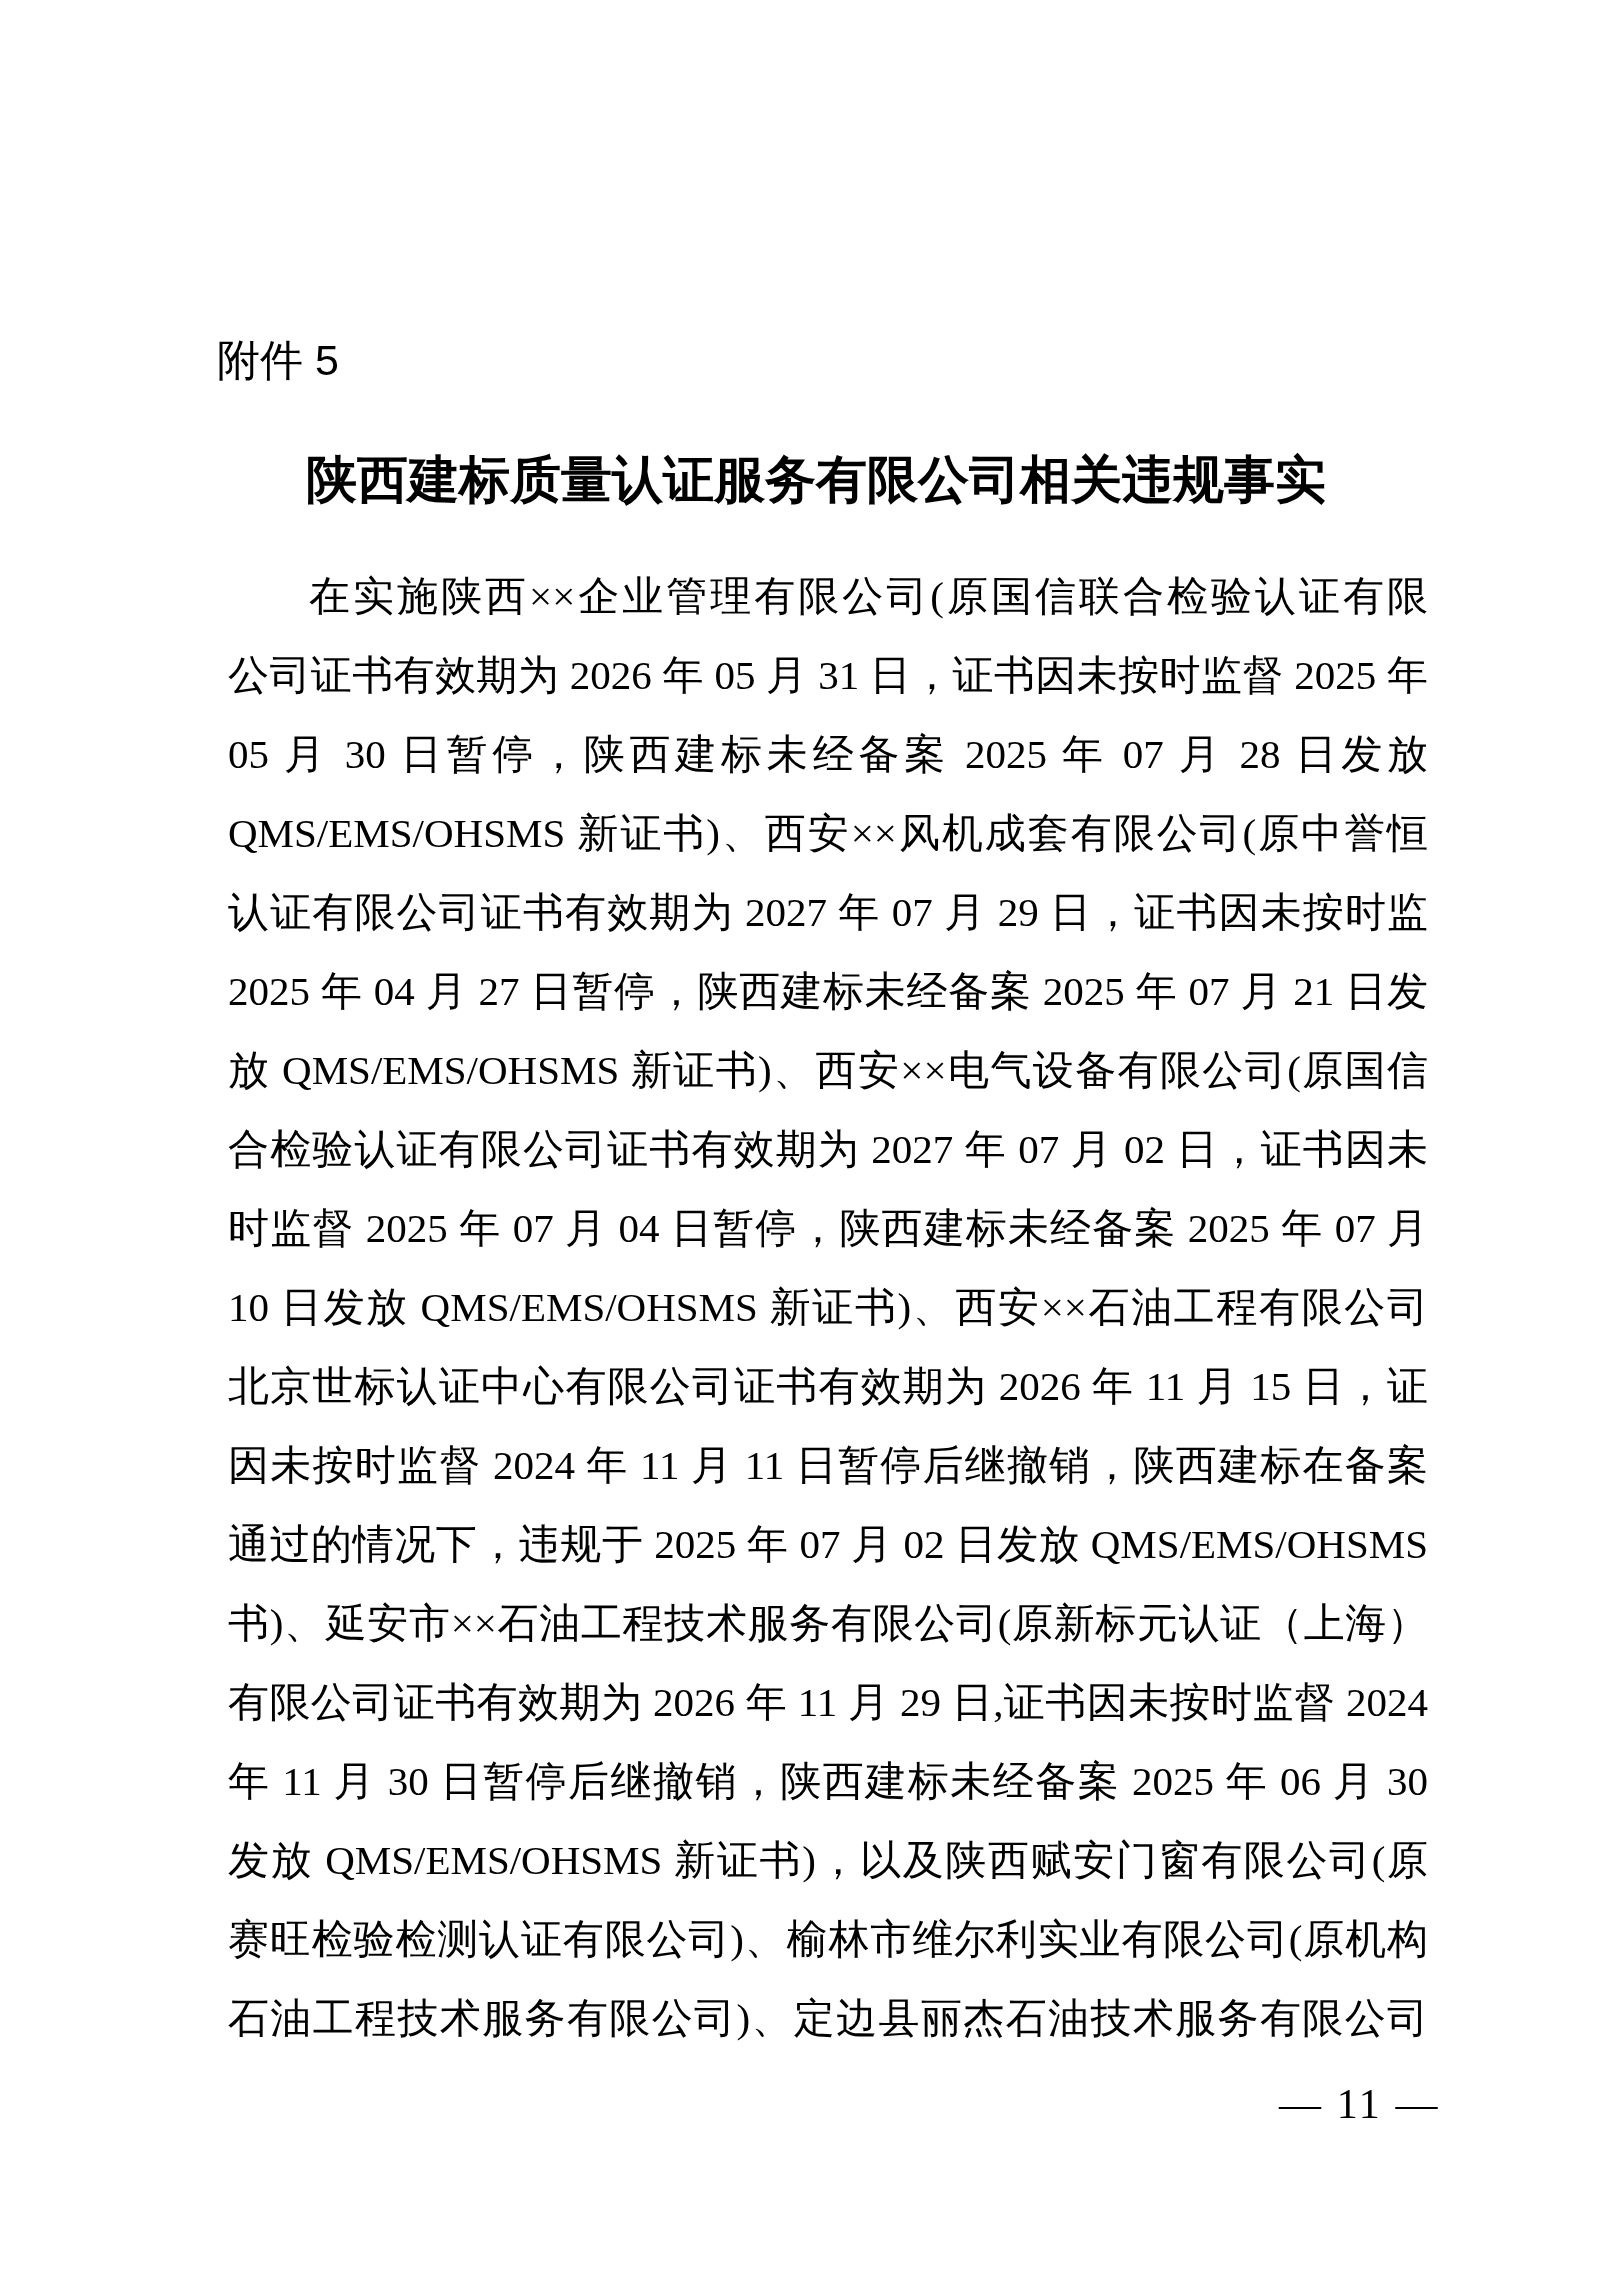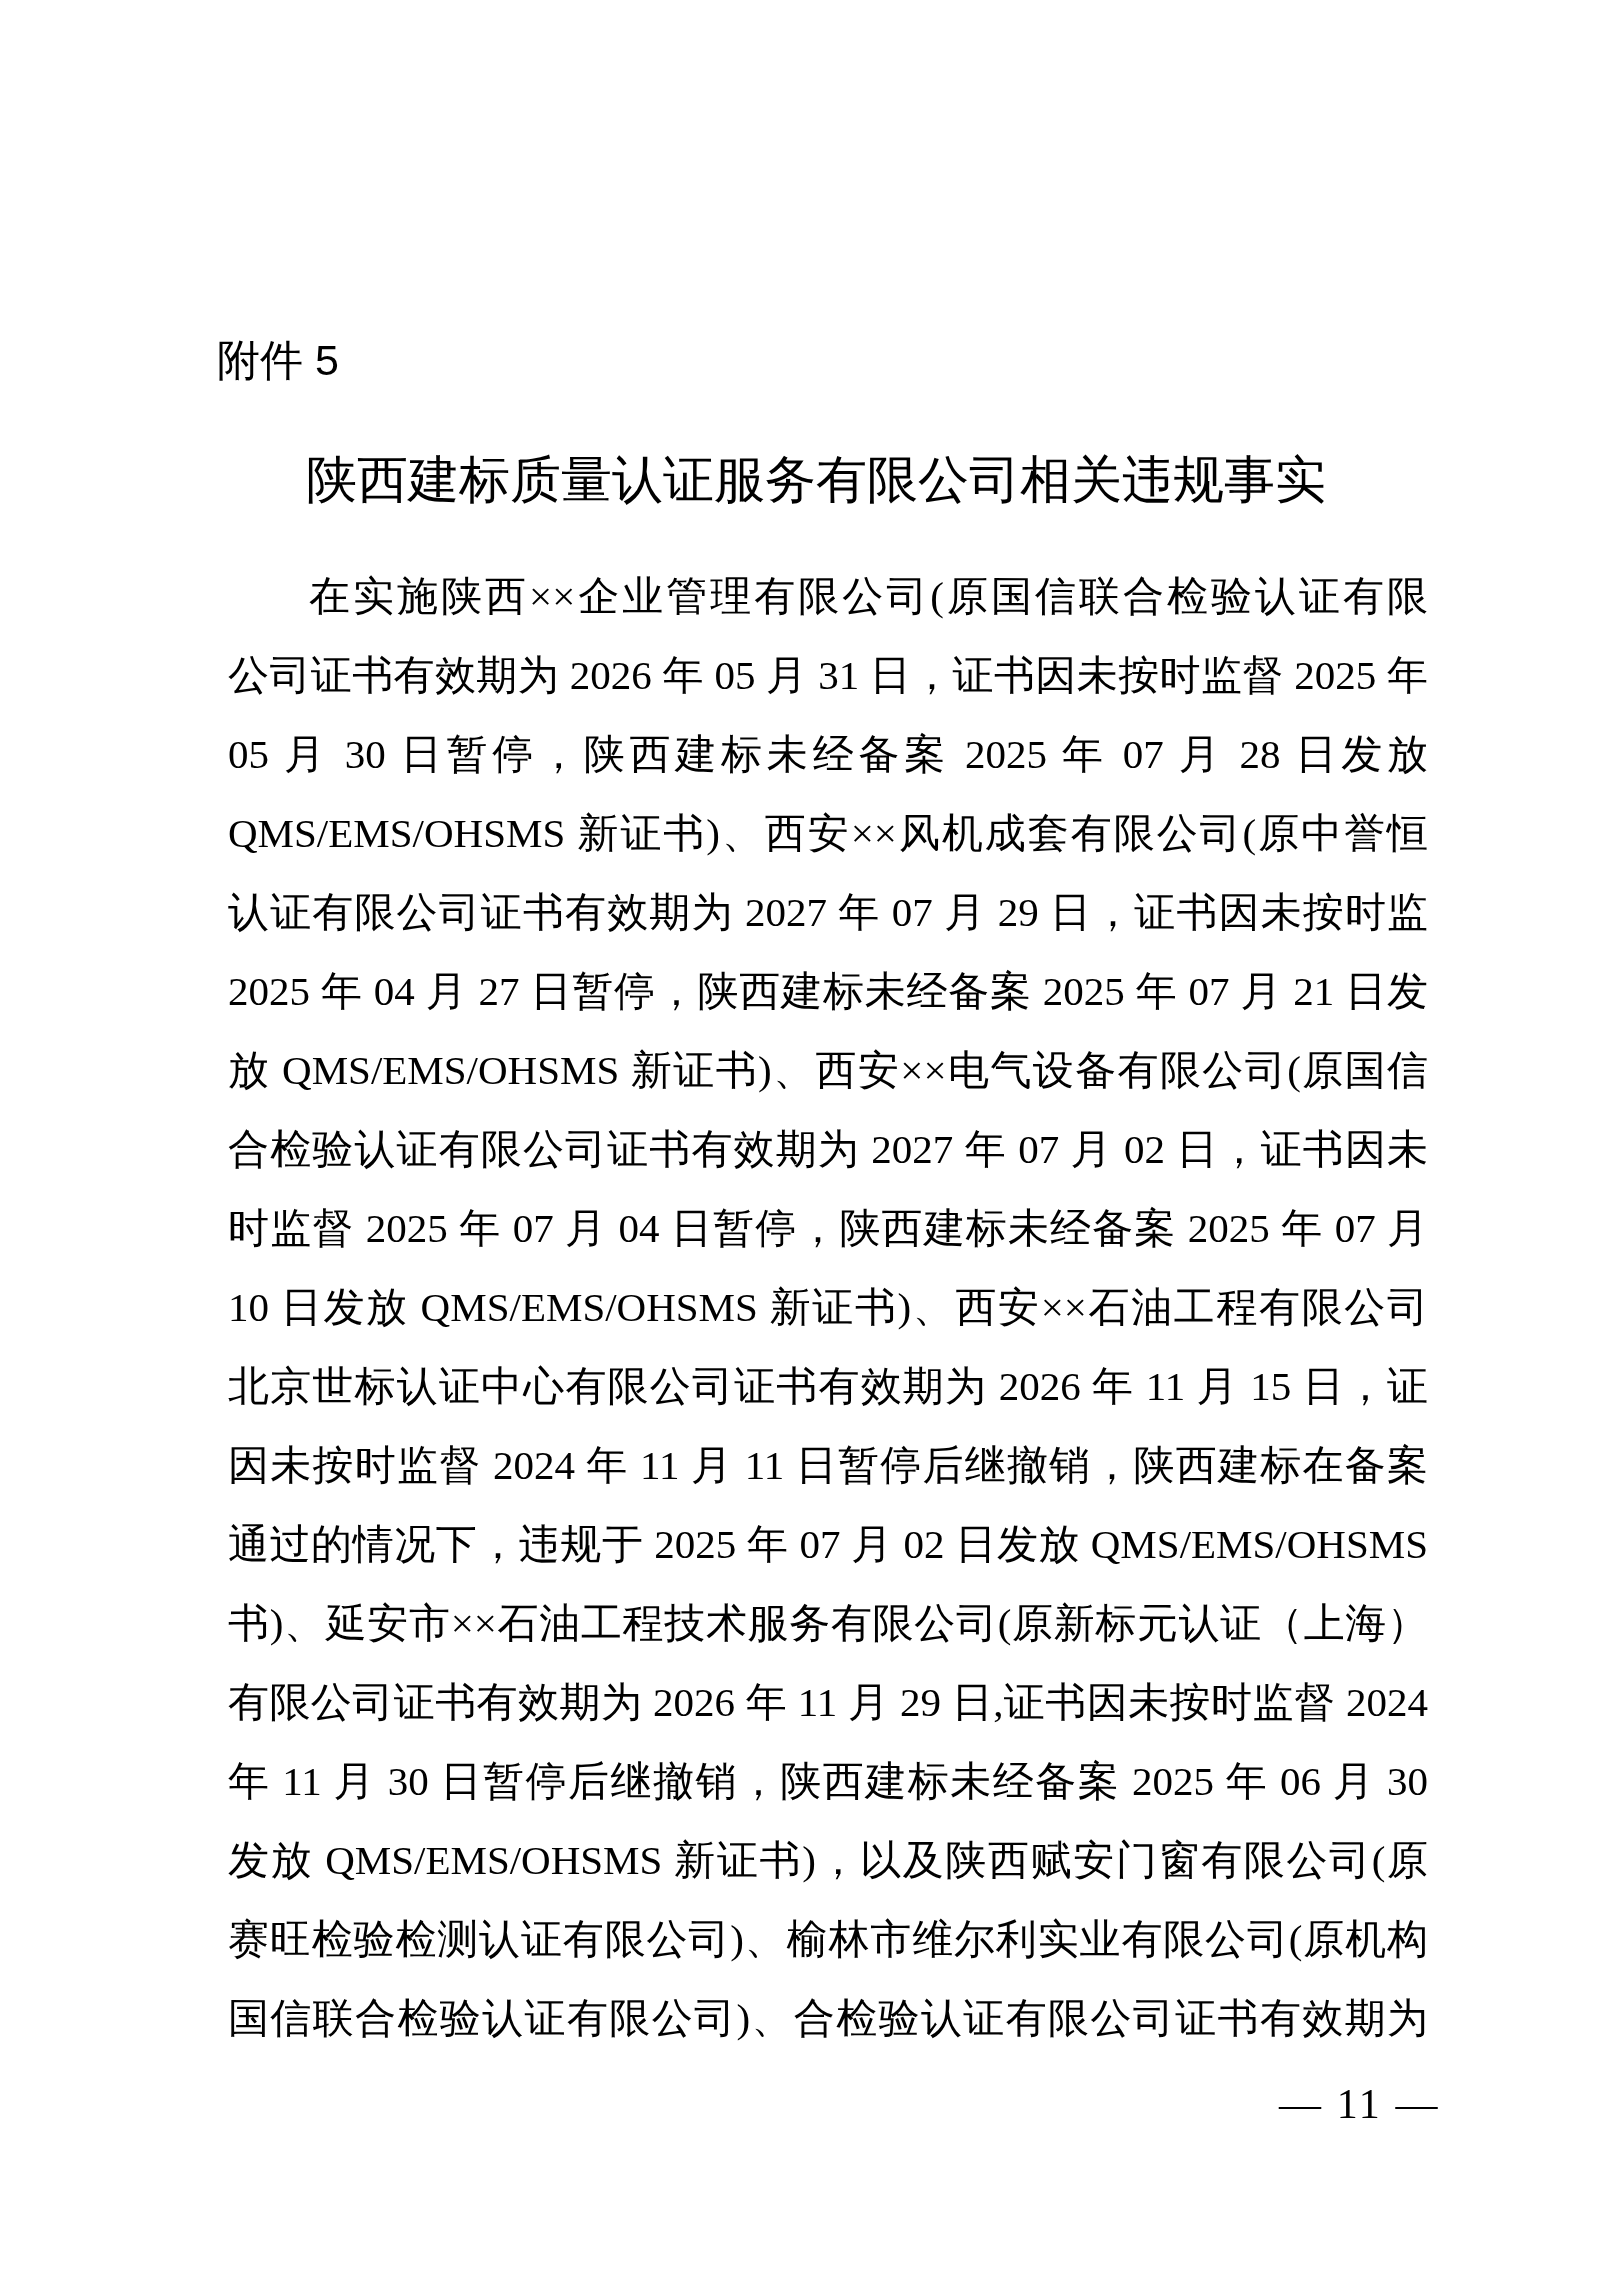--- a/index.html
+++ b/index.html
@@ -27,21 +27,21 @@
     white-space: pre;
   }
   .doc-title {
     position: absolute;
     left: 216px;
     top: 451px;
     width: 1200px;
     margin: 0;
     text-align: center;
     font-size: 51px;
-    font-weight: normal;
+    font-weight: bold;
     line-height: 1.15;
     font-family: "Liberation Serif", "DejaVu Serif", serif;
   }
   .doc-body {
     position: absolute;
     left: 228px;
     top: 557px;
     width: 1200px;
   }
   .body-line {
@@ -88,19 +88,19 @@
     <p class="body-line">时监督 2025 年 07 月 04 日暂停，陕西建标未经备案 2025 年 07 月</p>
     <p class="body-line">10 日发放 QMS/EMS/OHSMS 新证书)、西安××石油工程有限公司(原</p>
     <p class="body-line">北京世标认证中心有限公司证书有效期为 2026 年 11 月 15 日，证书</p>
     <p class="body-line">因未按时监督 2024 年 11 月 11 日暂停后继撤销，陕西建标在备案未</p>
     <p class="body-line">通过的情况下，违规于 2025 年 07 月 02 日发放 QMS/EMS/OHSMS 新证</p>
     <p class="body-line">书)、延安市××石油工程技术服务有限公司(原新标元认证（上海）</p>
     <p class="body-line">有限公司证书有效期为 2026 年 11 月 29 日,证书因未按时监督 2024</p>
     <p class="body-line">年 11 月 30 日暂停后继撤销，陕西建标未经备案 2025 年 06 月 30 日</p>
     <p class="body-line">发放 QMS/EMS/OHSMS 新证书)，以及陕西赋安门窗有限公司(原机构</p>
     <p class="body-line">赛旺检验检测认证有限公司)、榆林市维尔利实业有限公司(原机构</p>
-    <p class="body-line">国信联合检验认证有限公司)、合检验认证有限公司证书有效期为</p>
+    <p class="body-line">石油工程技术服务有限公司)、定边县丽杰石油技术服务有限公司</p>
   </div>
 
   <div class="page-number">— 11 —</div>
 
 </div>
 
 
 </body></html>

